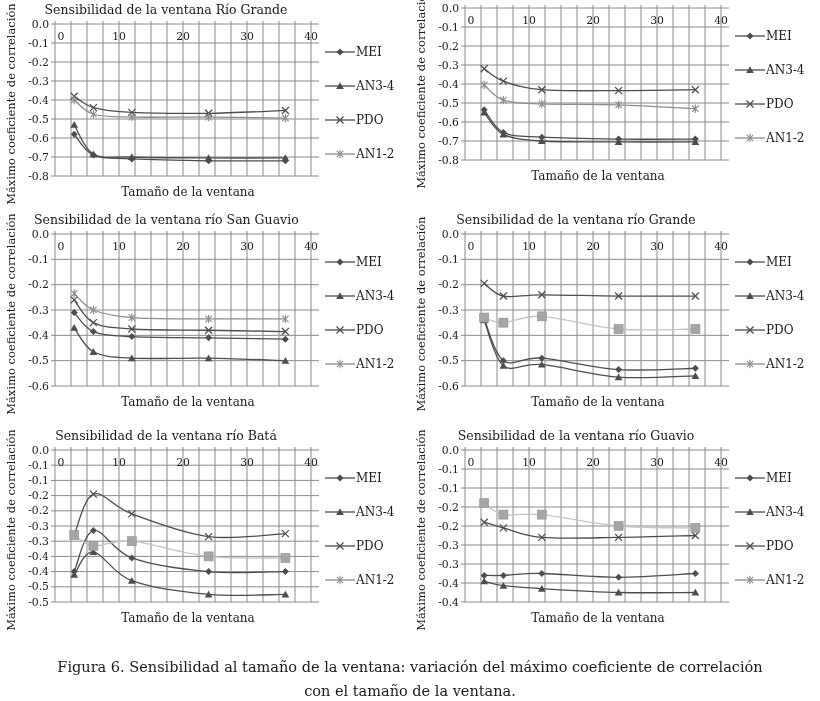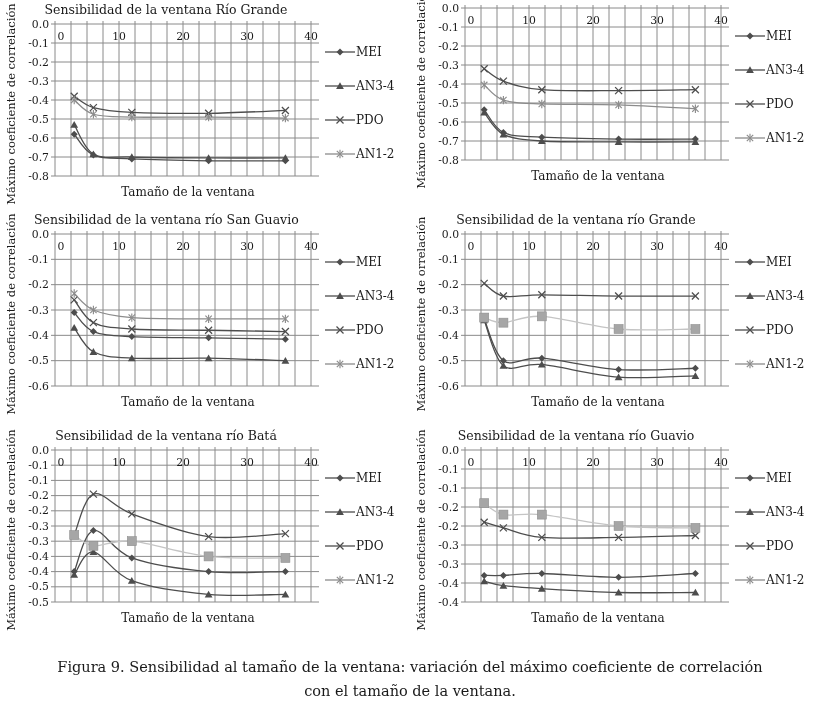--- a/index.html
+++ b/index.html
@@ -929,16 +929,16 @@
               </svg>
               <span>AN1-2</span>
             </span>
           </div>
       </div>
     </figure>
 
   </div>
 
   <div class="figure-caption">
-    <div>Figura 9. Sensibilidad al tamaño de la ventana: variación del máximo coeficiente de correlación</div>
+    <div>Figura 6. Sensibilidad al tamaño de la ventana: variación del máximo coeficiente de correlación</div>
     <div>con el tamaño de la ventana.</div>
   </div>
 </div>
 
 </body></html>

